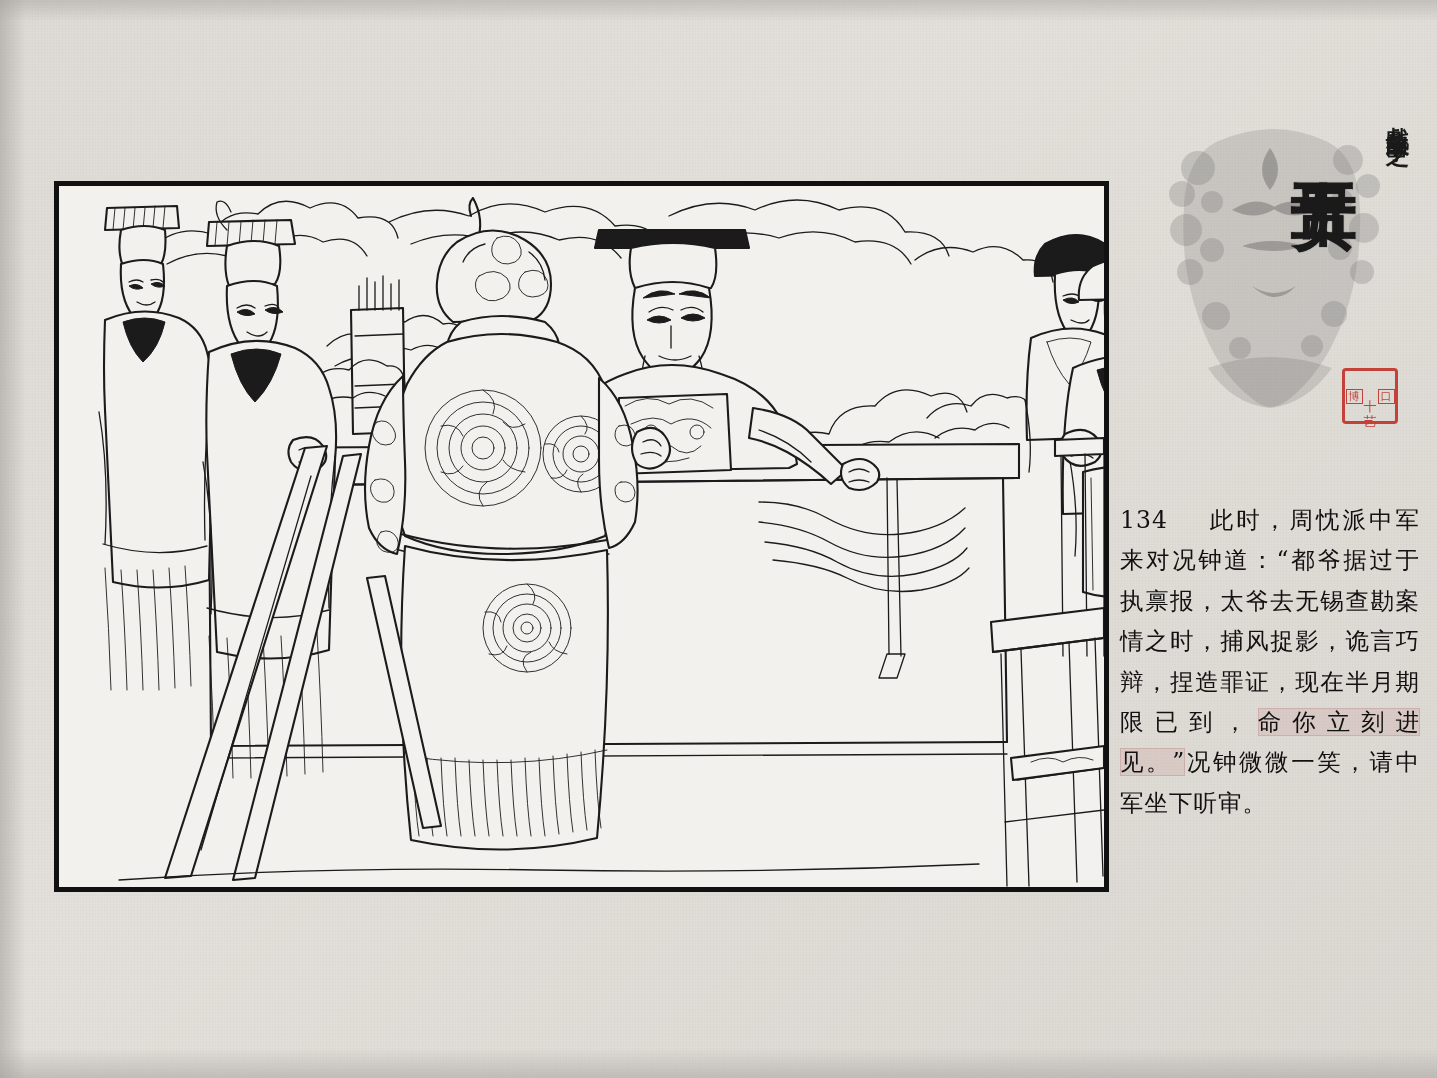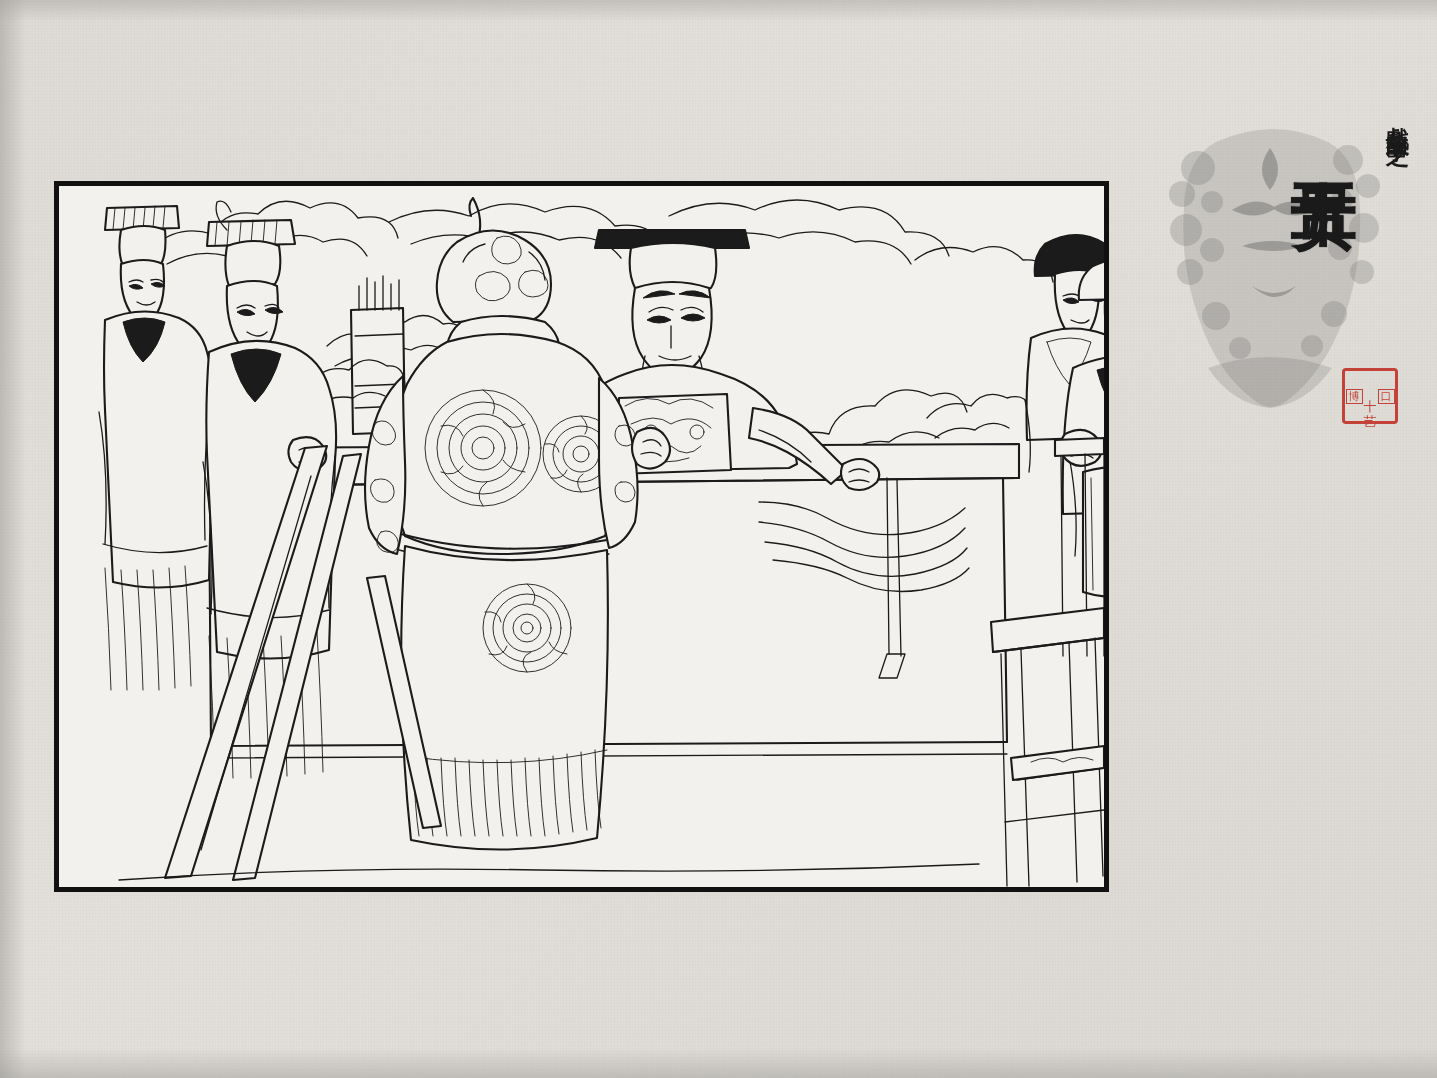--- a/index.html
+++ b/index.html
@@ -494,14 +494,20 @@
           <span class="seal-col">
             <span>十</span>
             <span>艺</span>
           </span>
           <span class="seal-box">口</span>
         </div>
       </div>
     </div>
   </div>
 
+  <div id="caption">
+    <div id="caption-text">
+      <span id="caption-number">134</span>
+      <span>&nbsp;&nbsp;&nbsp;</span><span id="caption-body">此时，周忱派中军来对况钟道：“都爷据过于执禀报，太爷去无锡查勘案情之时，捕风捉影，诡言巧辩，捏造罪证，现在半月期限已到，<span class="highlight-run">命你立刻进见。”</span>况钟微微一笑，请中军坐下听审。</span>
+    </div>
+  </div>
 
 </div>
 
 </body></html>

